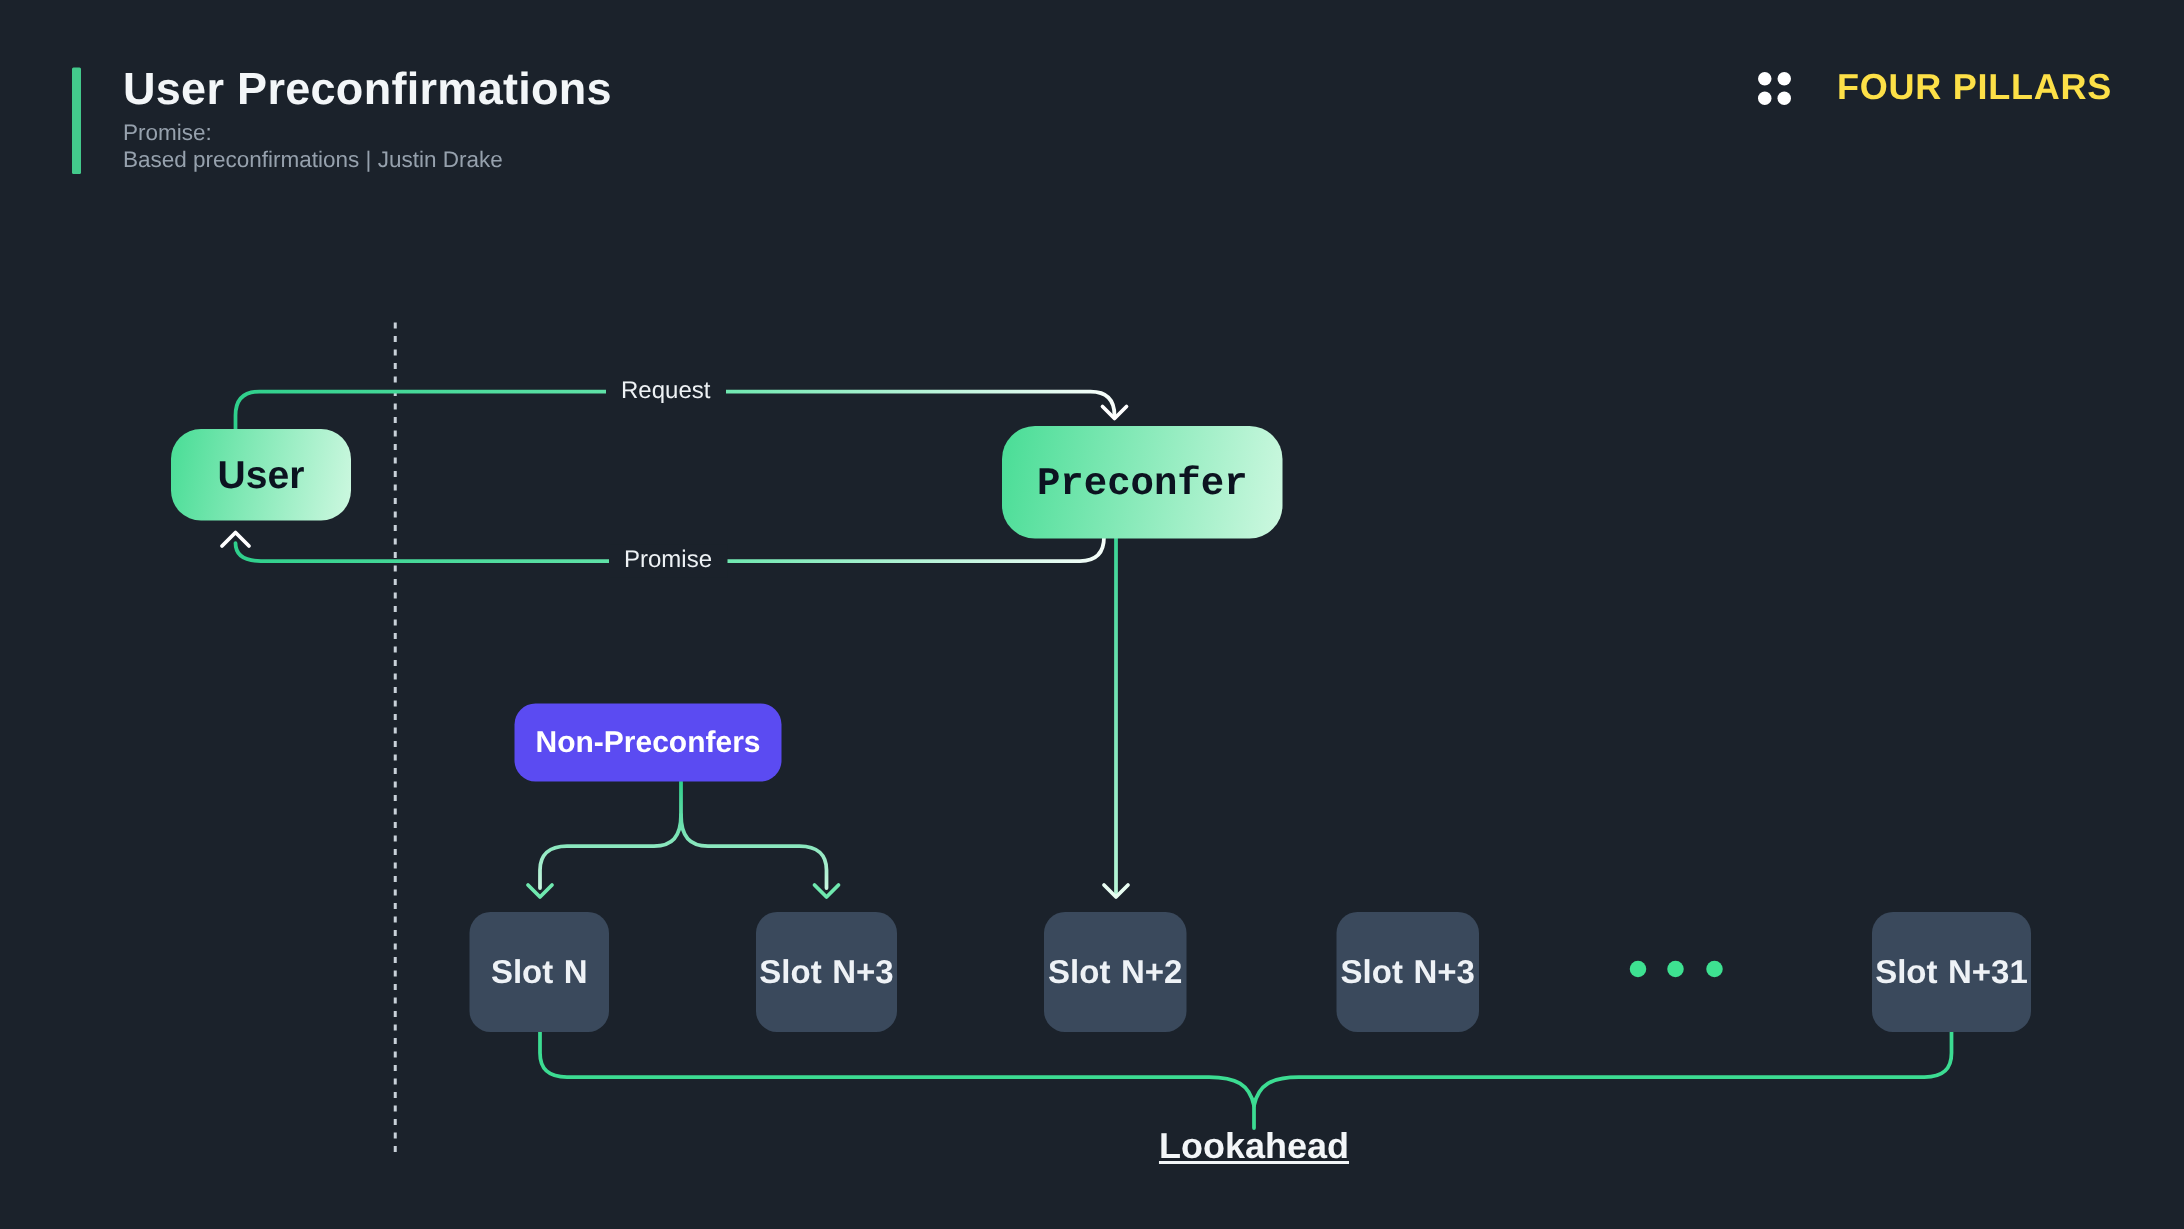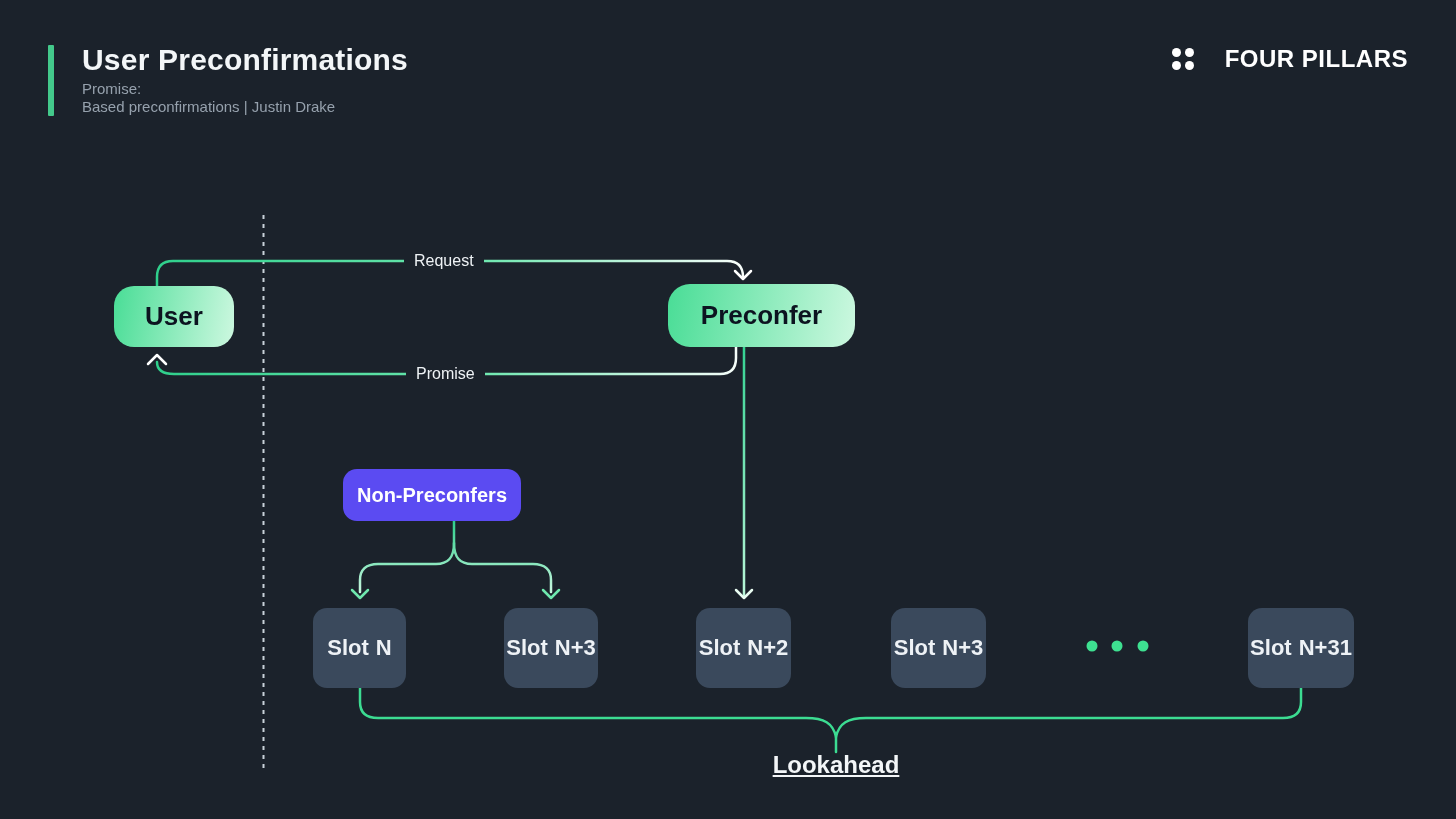--- a/index.html
+++ b/index.html
@@ -25,32 +25,32 @@
   }
   .brand{
     position:absolute;right:48px;top:45px;
     display:flex;align-items:center;gap:11px;
   }
   .brand-dots{
     display:grid;grid-template-columns:9px 9px;grid-template-rows:9px 9px;
     gap:4px;
   }
   .brand-dots span{width:9px;height:9px;border-radius:50%;background:#ffffff;display:block;}
-  .brand-name{font-size:24px;font-weight:800;color:#ffffff;letter-spacing:.5px;margin-left:20px;}
+  .brand-name{font-size:24px;font-weight:800;color:#fde047;letter-spacing:.5px;margin-left:20px;}
 
   
   svg.wires{position:absolute;left:0;top:0;z-index:1;}
   .node{position:absolute;z-index:2;display:flex;align-items:center;justify-content:center;}
 
   .node-green{
     background:linear-gradient(100deg,#49dd96 0%,#cdf8e0 100%);
     color:#0c1320;font-weight:700;margin-left:17px;
   }
   .user-box{left:97px;top:286px;width:120px;height:61px;border-radius:20px;font-size:26px;}
-  .preconfer-box{left:651px;top:284px;width:187px;height:63px;border-radius:22px;font-size:26px;}
+  .preconfer-box{left:651px;top:284px;width:187px;height:75px;border-radius:22px;font-size:26px;font-family:Liberation Mono, monospace;}
 
   .nonpreconfers-box{
     left:343px;top:469px;width:178px;height:52px;border-radius:14px;
     background:#5b4bf2;color:#ffffff;font-weight:700;font-size:20px;
   }
 
   .slot-box{
     top:608px;height:80px;border-radius:14px;background:#3a495c;
     color:#eef2f6;font-weight:700;font-size:22px;
     flex-direction:row;gap:7px;line-height:1;

